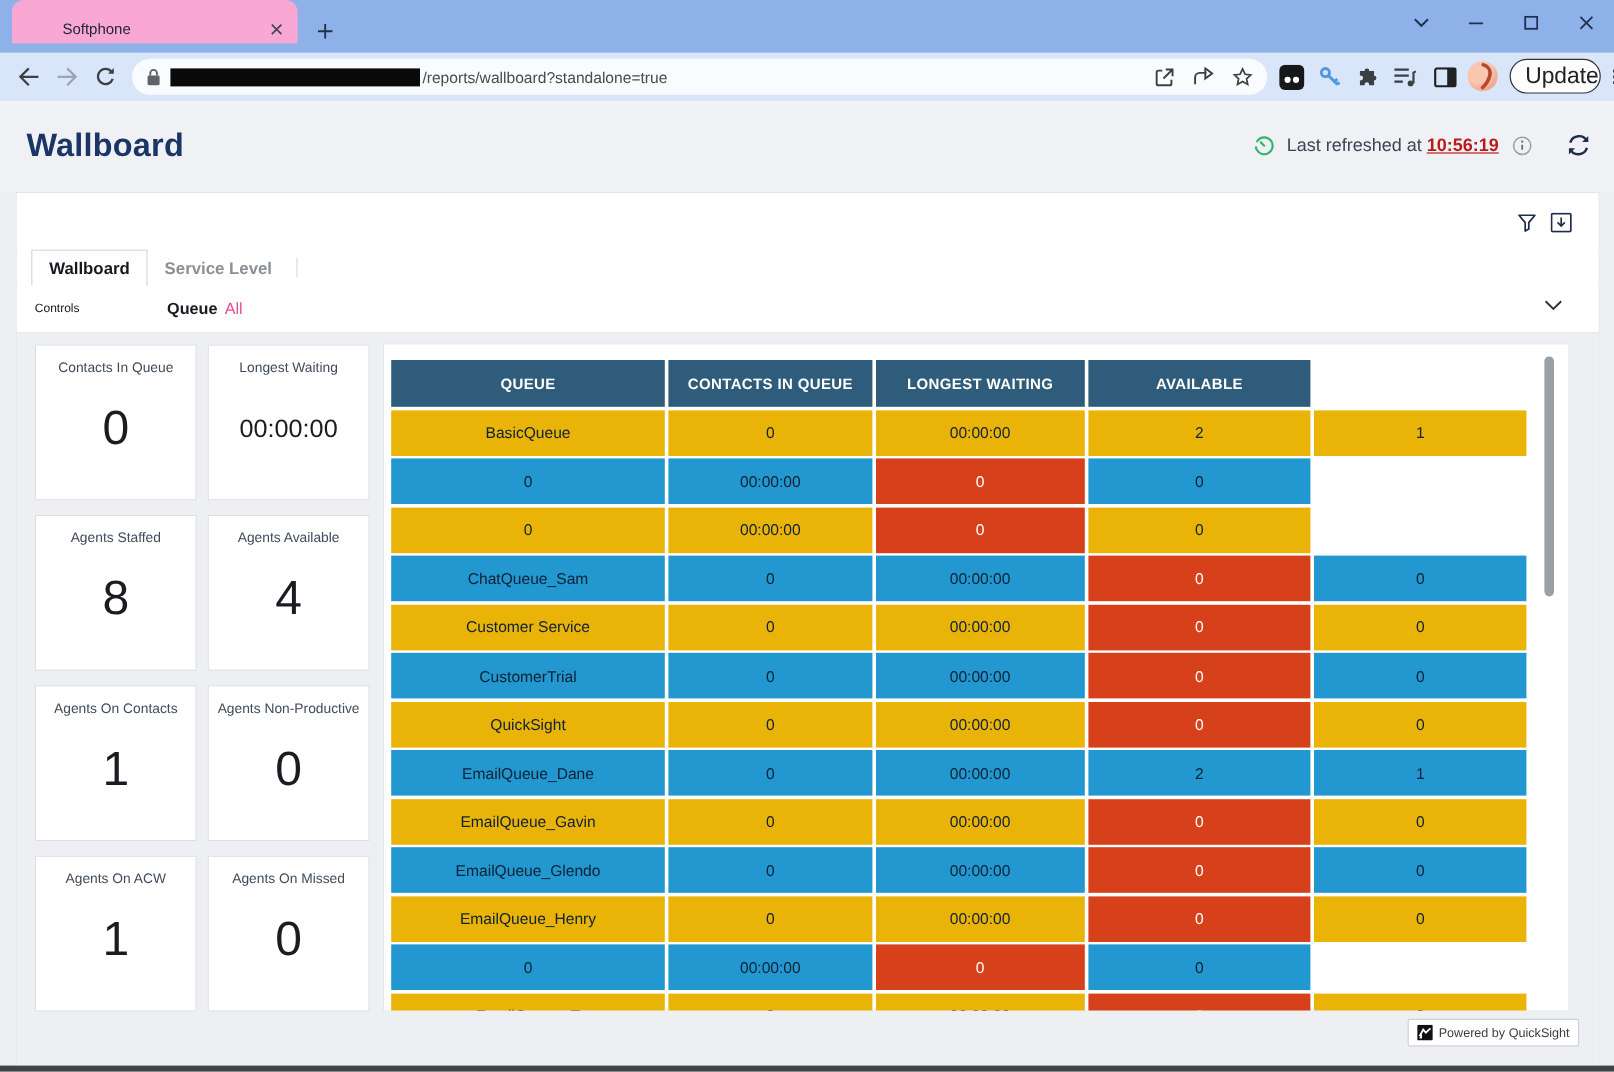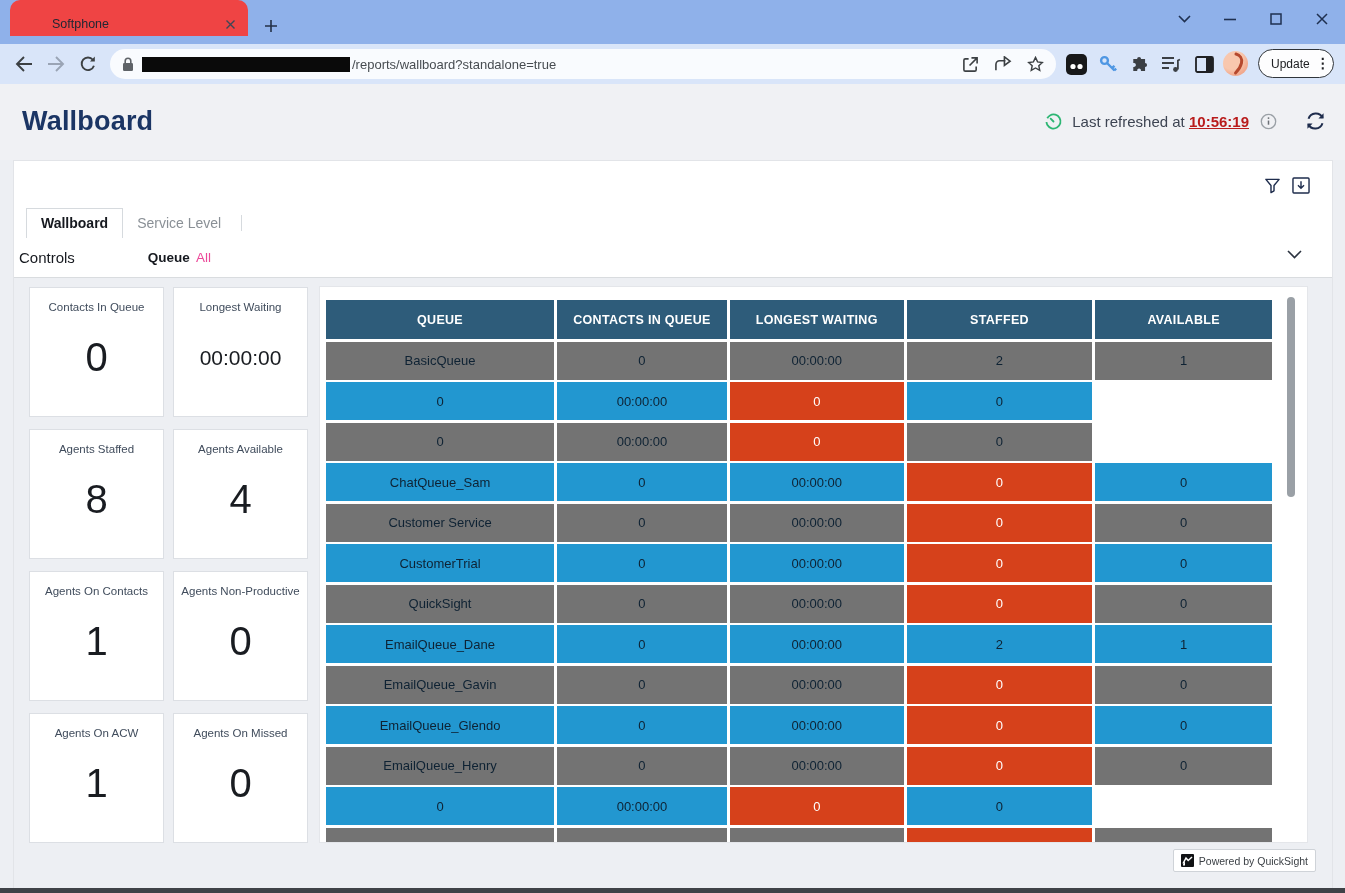--- a/index.html
+++ b/index.html
@@ -3,21 +3,21 @@
 <meta charset="utf-8">
 <style>
   html,body{margin:0;padding:0;background:#555;}
   *{box-sizing:border-box;}
   .window{width:1345px;height:893px;position:relative;overflow:hidden;
           background:#edeff3;font-family:"Liberation Sans",sans-serif;
           -webkit-font-smoothing:antialiased;}
 
   
   .tabstrip{position:absolute;top:0;left:0;right:0;height:44px;background:#8fb1ea;}
-  .tab{position:absolute;left:10px;top:0;width:238px;height:36px;background:#ef4444;
+  .tab{position:absolute;left:10px;top:0;width:238px;height:36px;background:#f9a8d4;
        border-radius:10px 10px 0 0;display:flex;align-items:center;padding:12px 8px 0 42px;}
   .tab-title{font-size:12.5px;color:#222733;flex:1;white-space:nowrap;overflow:hidden;}
   .tab-close{width:19px;height:19px;border-radius:50%;display:flex;align-items:center;
              justify-content:center;color:#3f4756;font-size:14px;cursor:pointer;}
   .newtab{position:absolute;left:258px;top:13px;width:26px;height:26px;display:flex;
           align-items:center;justify-content:center;color:#243147;font-size:20px;font-weight:400;}
   .win-controls{position:absolute;right:0;top:0;height:38px;display:flex;}
   .win-btn{width:46px;height:38px;display:flex;align-items:center;justify-content:center;}
 
   .toolbar{position:absolute;top:44px;left:0;right:0;height:56px;background:#d9e5f9;}
@@ -25,42 +25,42 @@
   .urlbar{position:absolute;left:110px;top:5px;width:946px;height:30px;background:#f9fbfe;
           border-radius:15px;display:flex;align-items:center;padding:0 12px;}
   .redact{width:208px;height:15px;background:#0a0a0a;margin:0 2px 0 8px;}
   .url-text{font-size:13px;color:#474c51;white-space:nowrap;}
   .urlbar-right{margin-left:auto;display:flex;align-items:center;gap:15px;}
   .ext-icon{position:absolute;top:8px;width:24px;height:24px;display:flex;align-items:center;justify-content:center;}
   .avatar{position:absolute;left:1223px;top:7px;width:25px;height:25px;border-radius:50%;
           background:radial-gradient(circle at 35% 30%,#f8c7ae 0 45%,#f2ab90 70%,#e89d85 100%);overflow:hidden;}
   .update-pill{position:absolute;left:1258px;top:5px;width:76px;height:29px;border:1.5px solid #30353b;
                border-radius:15px;background:#fdfdfe;display:flex;align-items:center;padding:0 8px 0 12px;gap:6px;}
-  .update-label{font-size:12px;color:#202124;}
+  .update-label{font-size:19px;color:#202124;}
   .kebab{color:#202124;font-size:14px;font-weight:bold;letter-spacing:0;line-height:5px;text-align:center;}
 
   
   .page-header{position:absolute;top:84px;left:0;right:0;height:76px;background:#f0f1f4;}
   .page-title{position:absolute;left:22px;top:22px;font-size:27px;font-weight:bold;color:#1b3564;letter-spacing:.2px;}
   .refresh-group{position:absolute;right:18px;top:26px;display:flex;align-items:center;gap:9px;}
   .refresh-text{font-size:15px;color:#3d4452;}
   .refresh-time{font-weight:bold;color:#b91c1c;text-decoration:underline;}
 
   
   .panel{position:absolute;left:13px;right:12px;top:160px;bottom:5px;background:#fff;
          border:1px solid #e2e4e8;border-bottom:none;}
   .panel-top{position:relative;height:47px;background:#fff;}
   .panel-top .icon-btn{position:absolute;top:14px;width:20px;height:20px;display:flex;align-items:center;justify-content:center;}
   .tabbar{height:30px;padding-left:12px;display:flex;align-items:flex-end;background:#fff;}
   .qtab{padding:6px 14px 7px;font-size:14px;position:relative;}
   .qtab.active{border:1px solid #d6dade;border-bottom:none;font-weight:bold;color:#16191f;background:#fff;z-index:2;}
-  .qtab.inactive{color:#8a9096;}
+  .qtab.inactive{color:#8a9096;font-weight:bold;}
   .tab-divider{width:1px;height:16px;background:#d6dade;margin:0 0 7px 6px;}
   .controls-row{height:40px;display:flex;align-items:center;border-bottom:1px solid #d9dcdf;background:#fff;position:relative;}
-  .controls-label{margin-left:5px;font-size:15px;color:#16191f;}
+  .controls-label{margin-left:15px;font-size:10px;color:#16191f;}
   .control-queue{margin-left:73px;font-size:13.5px;font-weight:bold;color:#16191f;}
   .control-value{margin-left:6px;color:#ec4899;font-size:13.5px;}
   .controls-chevron{position:absolute;right:30px;top:12px;}
 
   .content{position:absolute;top:117px;left:0;right:0;bottom:0;background:#edeff3;}
 
   
   .kpi-grid{position:absolute;left:15px;top:9px;display:grid;grid-template-columns:135px 135px;gap:12px 9px;}
   .kpi-card{height:130px;background:#fff;border:1px solid #dcdfe4;position:relative;}
   .kpi-title{margin-top:13px;text-align:center;font-size:11.5px;color:#404c5c;padding:0 4px;white-space:nowrap;overflow:hidden;}
@@ -68,21 +68,21 @@
   .kpi-value.time{font-size:21px;top:58px;}
 
   
   .table-card{position:absolute;left:305px;top:8px;width:989px;height:557px;background:#fff;
               border:1px solid #e4e6ea;overflow:hidden;}
   .qtable{position:absolute;left:6px;top:13px;width:946px;}
   .trow{display:grid;grid-template-columns:231fr 172fr 176fr 188fr 179fr;gap:0 3px;margin-bottom:2.5px;}
   .th{height:39px;background:#2e5c7a;color:#fff;font-weight:bold;font-size:12.5px;display:flex;
       align-items:center;justify-content:center;letter-spacing:.3px;text-align:center;}
   .td{height:38px;display:flex;align-items:center;justify-content:center;font-size:13px;color:#0e2233;}
-  .trow.light .td{background:#737373;}
+  .trow.light .td{background:#eab308;}
   .trow.medium .td{background:#2297d0;}
   .trow .td.alert{background:#d6411b;color:#fff;}
   .scroll-thumb{position:absolute;right:12px;top:10px;width:8px;height:200px;background:#9aa0a6;border-radius:4px;}
 
   .footer-badge{position:absolute;right:16px;bottom:16px;background:#fff;border:1px solid #cfd3d8;
                 border-radius:2px;height:23px;display:flex;align-items:center;gap:5px;padding:0 7px;}
   .badge-text{font-size:10.5px;color:#3a3f44;}
 
   .taskbar{position:absolute;left:0;right:0;bottom:0;height:5px;background:#3f4247;}
   svg{display:block;}
@@ -318,21 +318,20 @@
           <div class="kpi-value">0</div>
         </div>
       </div>
 
       <div class="table-card">
         <div class="qtable">
           <div class="trow">
             <div class="th">QUEUE</div>
             <div class="th">CONTACTS IN QUEUE</div>
             <div class="th">LONGEST WAITING</div>
-            <div class="th">STAFFED</div>
             <div class="th">AVAILABLE</div>
           </div>
           <div id="table-body">
               <div class="trow light">
                 <div class="td">BasicQueue</div>
                 <div class="td">0</div>
                 <div class="td">00:00:00</div>
                 <div class="td">2</div>
                 <div class="td">1</div>
               </div>

